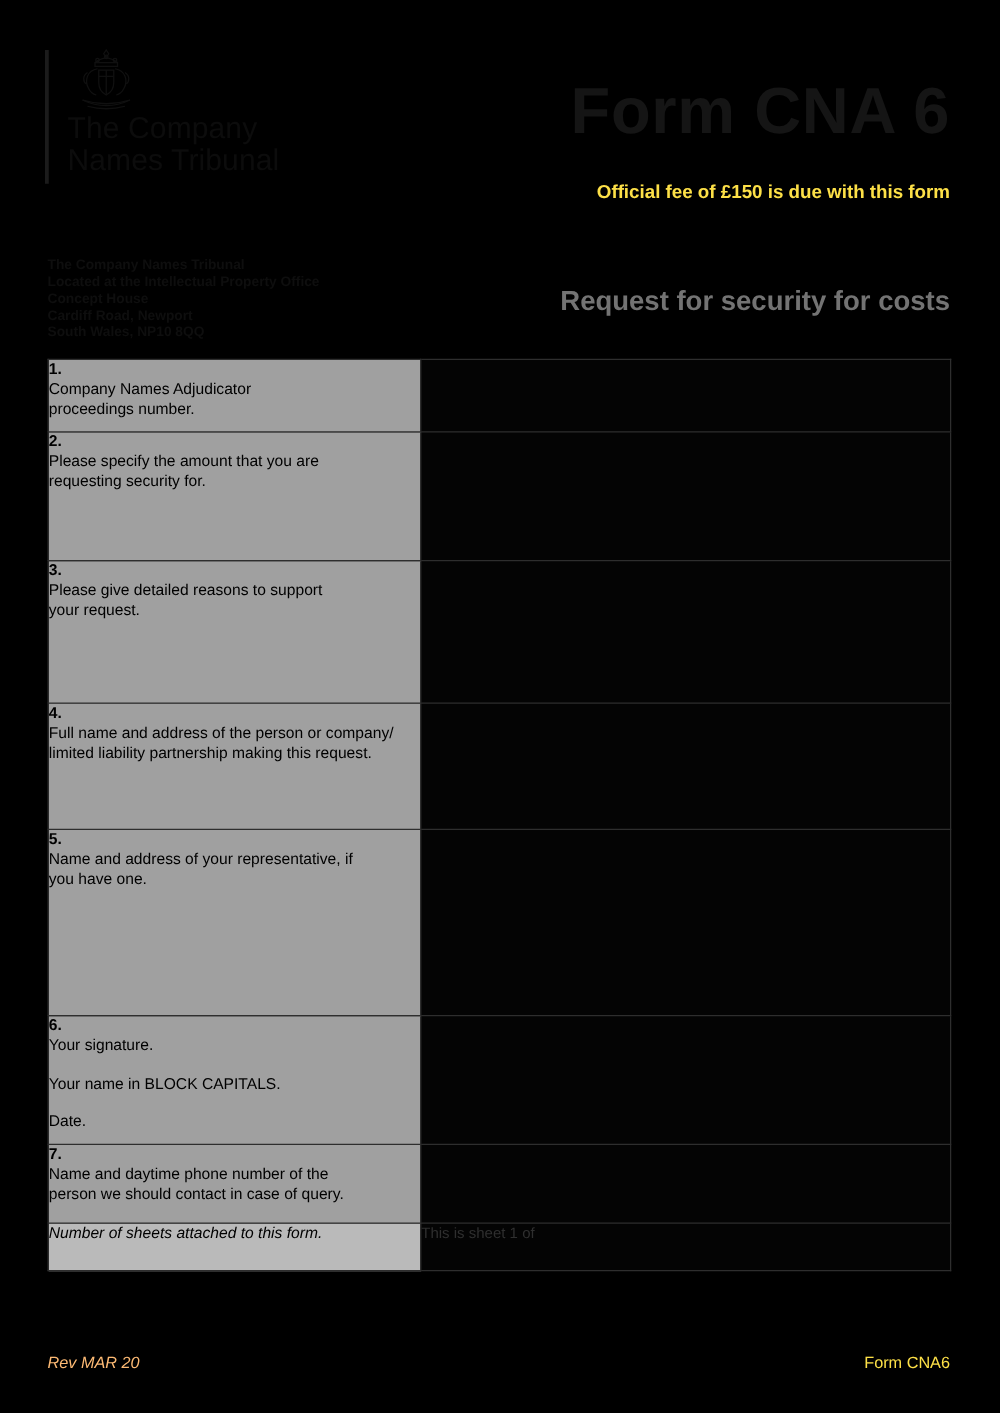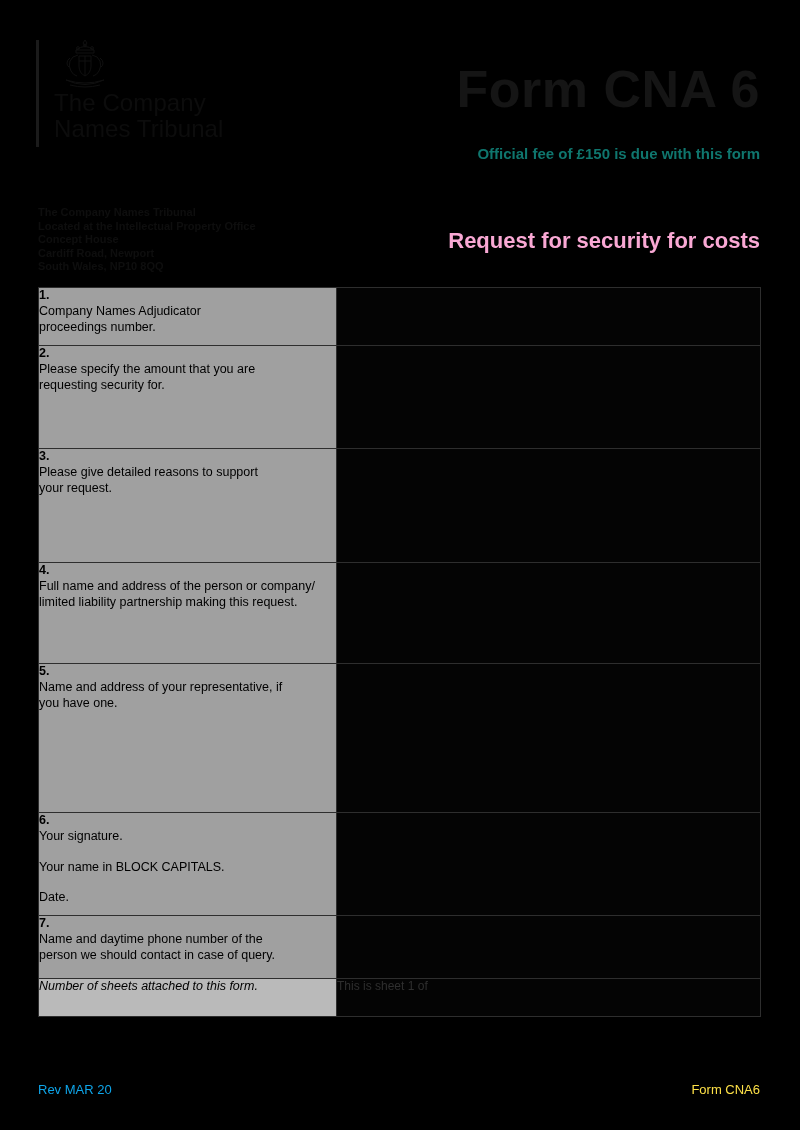--- a/index.html
+++ b/index.html
@@ -60,21 +60,21 @@
     letter-spacing: 0.5px;
     text-align: right;
     white-space: nowrap;
   }
   #fee-note {
     position: absolute;
     right: 40px; top: 145px;
     font-size: 15px;
     line-height: 18px;
     font-weight: 700;
-    color: #0f766e;
+    color: #fde047;
     text-align: right;
     white-space: nowrap;
   }
 
   
   #address-block {
     position: absolute;
     left: 38px; top: 206px;
     width: 300px;
     font-size: 11px;
@@ -83,21 +83,21 @@
     font-weight: 700;
   }
   #address-block .line { display: block; white-space: nowrap; }
 
   #section-heading {
     position: absolute;
     right: 40px; top: 228px;
     font-size: 22px;
     line-height: 26px;
     font-weight: 700;
-    color: #f9a8d4;
+    color: #737373;
     text-align: right;
     white-space: nowrap;
   }
 
   
   #form-table {
     position: absolute;
     left: 38px; top: 287px;
     width: 722px;
     border-collapse: collapse;
@@ -144,22 +144,23 @@
   
   #footer {
     position: absolute;
     left: 0; bottom: 0;
     width: 800px; height: 60px;
   }
   #footer-left {
     position: absolute;
     left: 38px; top: 12px;
     font-size: 13px;
-    color: #0ea5e9;
-    white-space: nowrap;
+    color: #fdba74;
+    white-space: nowrap;
+    font-style: italic;
   }
   #footer-right {
     position: absolute;
     right: 40px; top: 12px;
     font-size: 13px;
     color: #fde047;
     white-space: nowrap;
   }
 </style>
 </head>

